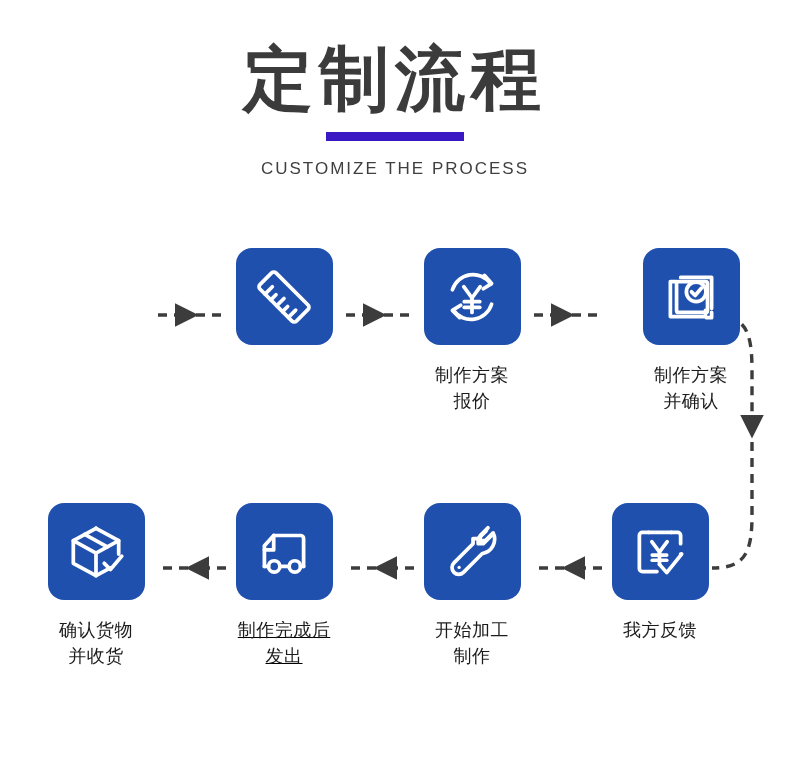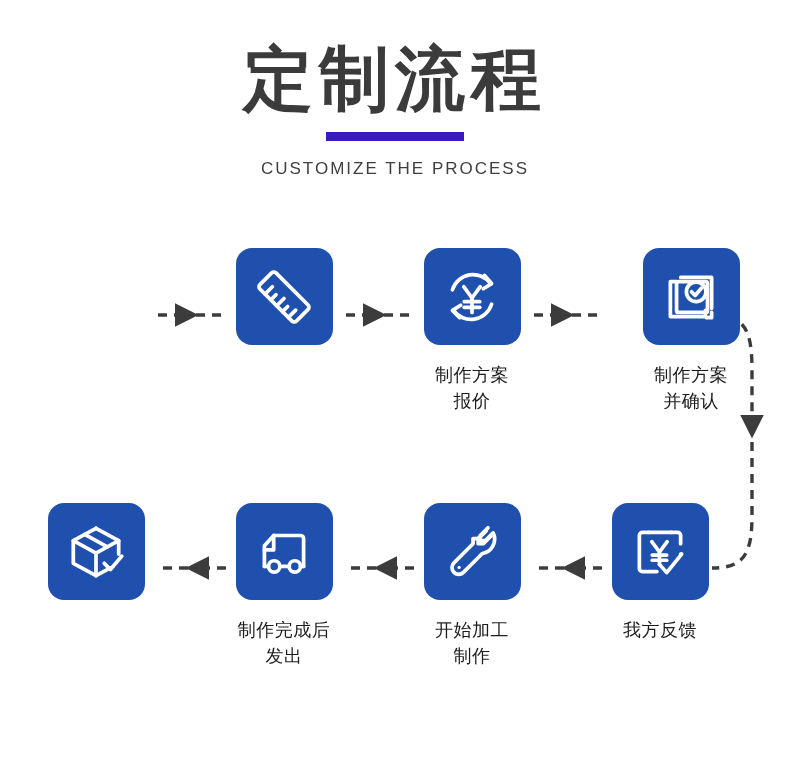--- a/index.html
+++ b/index.html
@@ -227,23 +227,25 @@
 
         <svg viewBox="0 0 64 64" fill="none" stroke="#ffffff" stroke-width="3.6" stroke-linecap="round" stroke-linejoin="round">
           <path d="M32 9 L54 21 L54 34"></path>
           <path d="M32 9 L10 21 L10 43 L32 55 L46 47.5"></path>
           <path d="M10 21 L32 33 L54 21"></path>
           <path d="M32 33 L32 55"></path>
           <path d="M21 15 L43 27"></path>
           <path d="M40 43 L46 49 L57 36"></path>
         </svg>
       </div>
-    </div>
-
-    <div class="step" style="left:219px;">
+      <div class="caption">确认货物
+并收货</div>
+    </div>
+
+    <div class="step" style="left:219px;text-decoration:underline;">
       <div class="tile">
 
         <svg viewBox="0 0 64 64" fill="none" stroke="#ffffff" stroke-width="3.6" stroke-linecap="round" stroke-linejoin="round">
           <path d="M22 16 h26 a3 3 0 0 1 3 3 v27"></path>
           <path d="M22 16 L13 26 v20"></path>
           <path d="M13 46 h4"></path>
           <path d="M28 46 h9"></path>
           <path d="M48 46 h3"></path>
           <path d="M22 16 v14 h-9"></path>
           <circle cx="22.5" cy="46" r="5.5"></circle>

